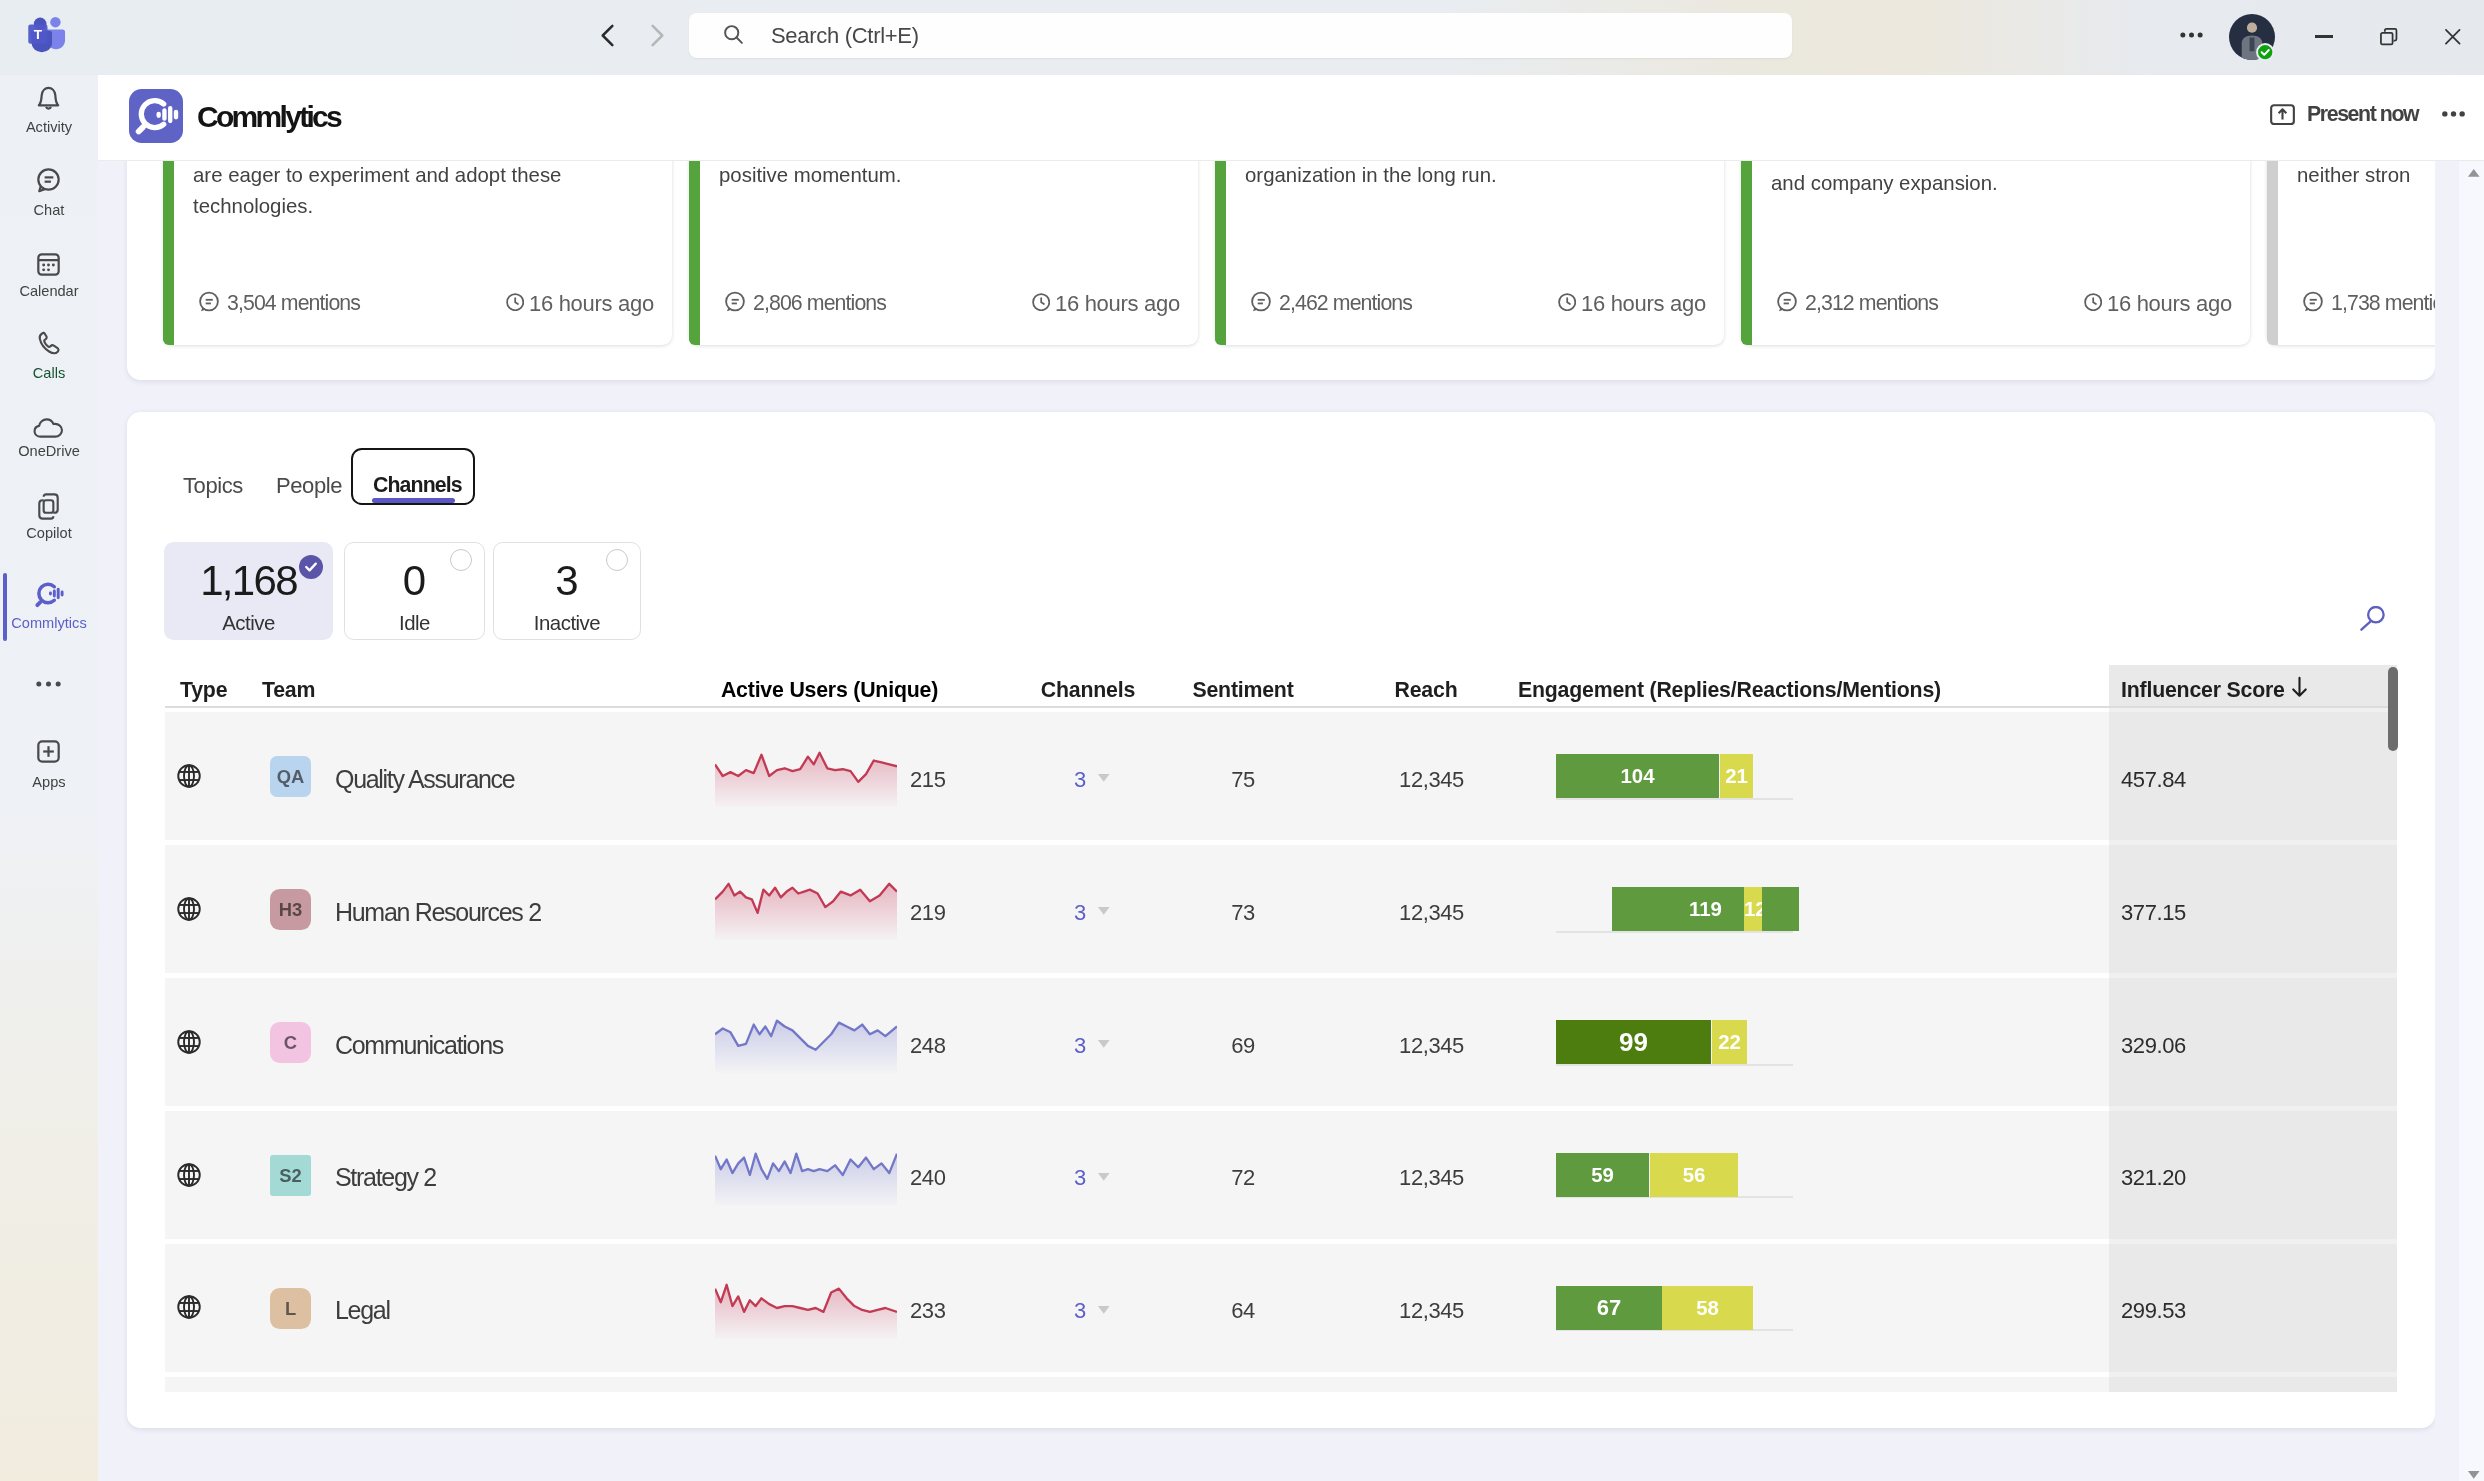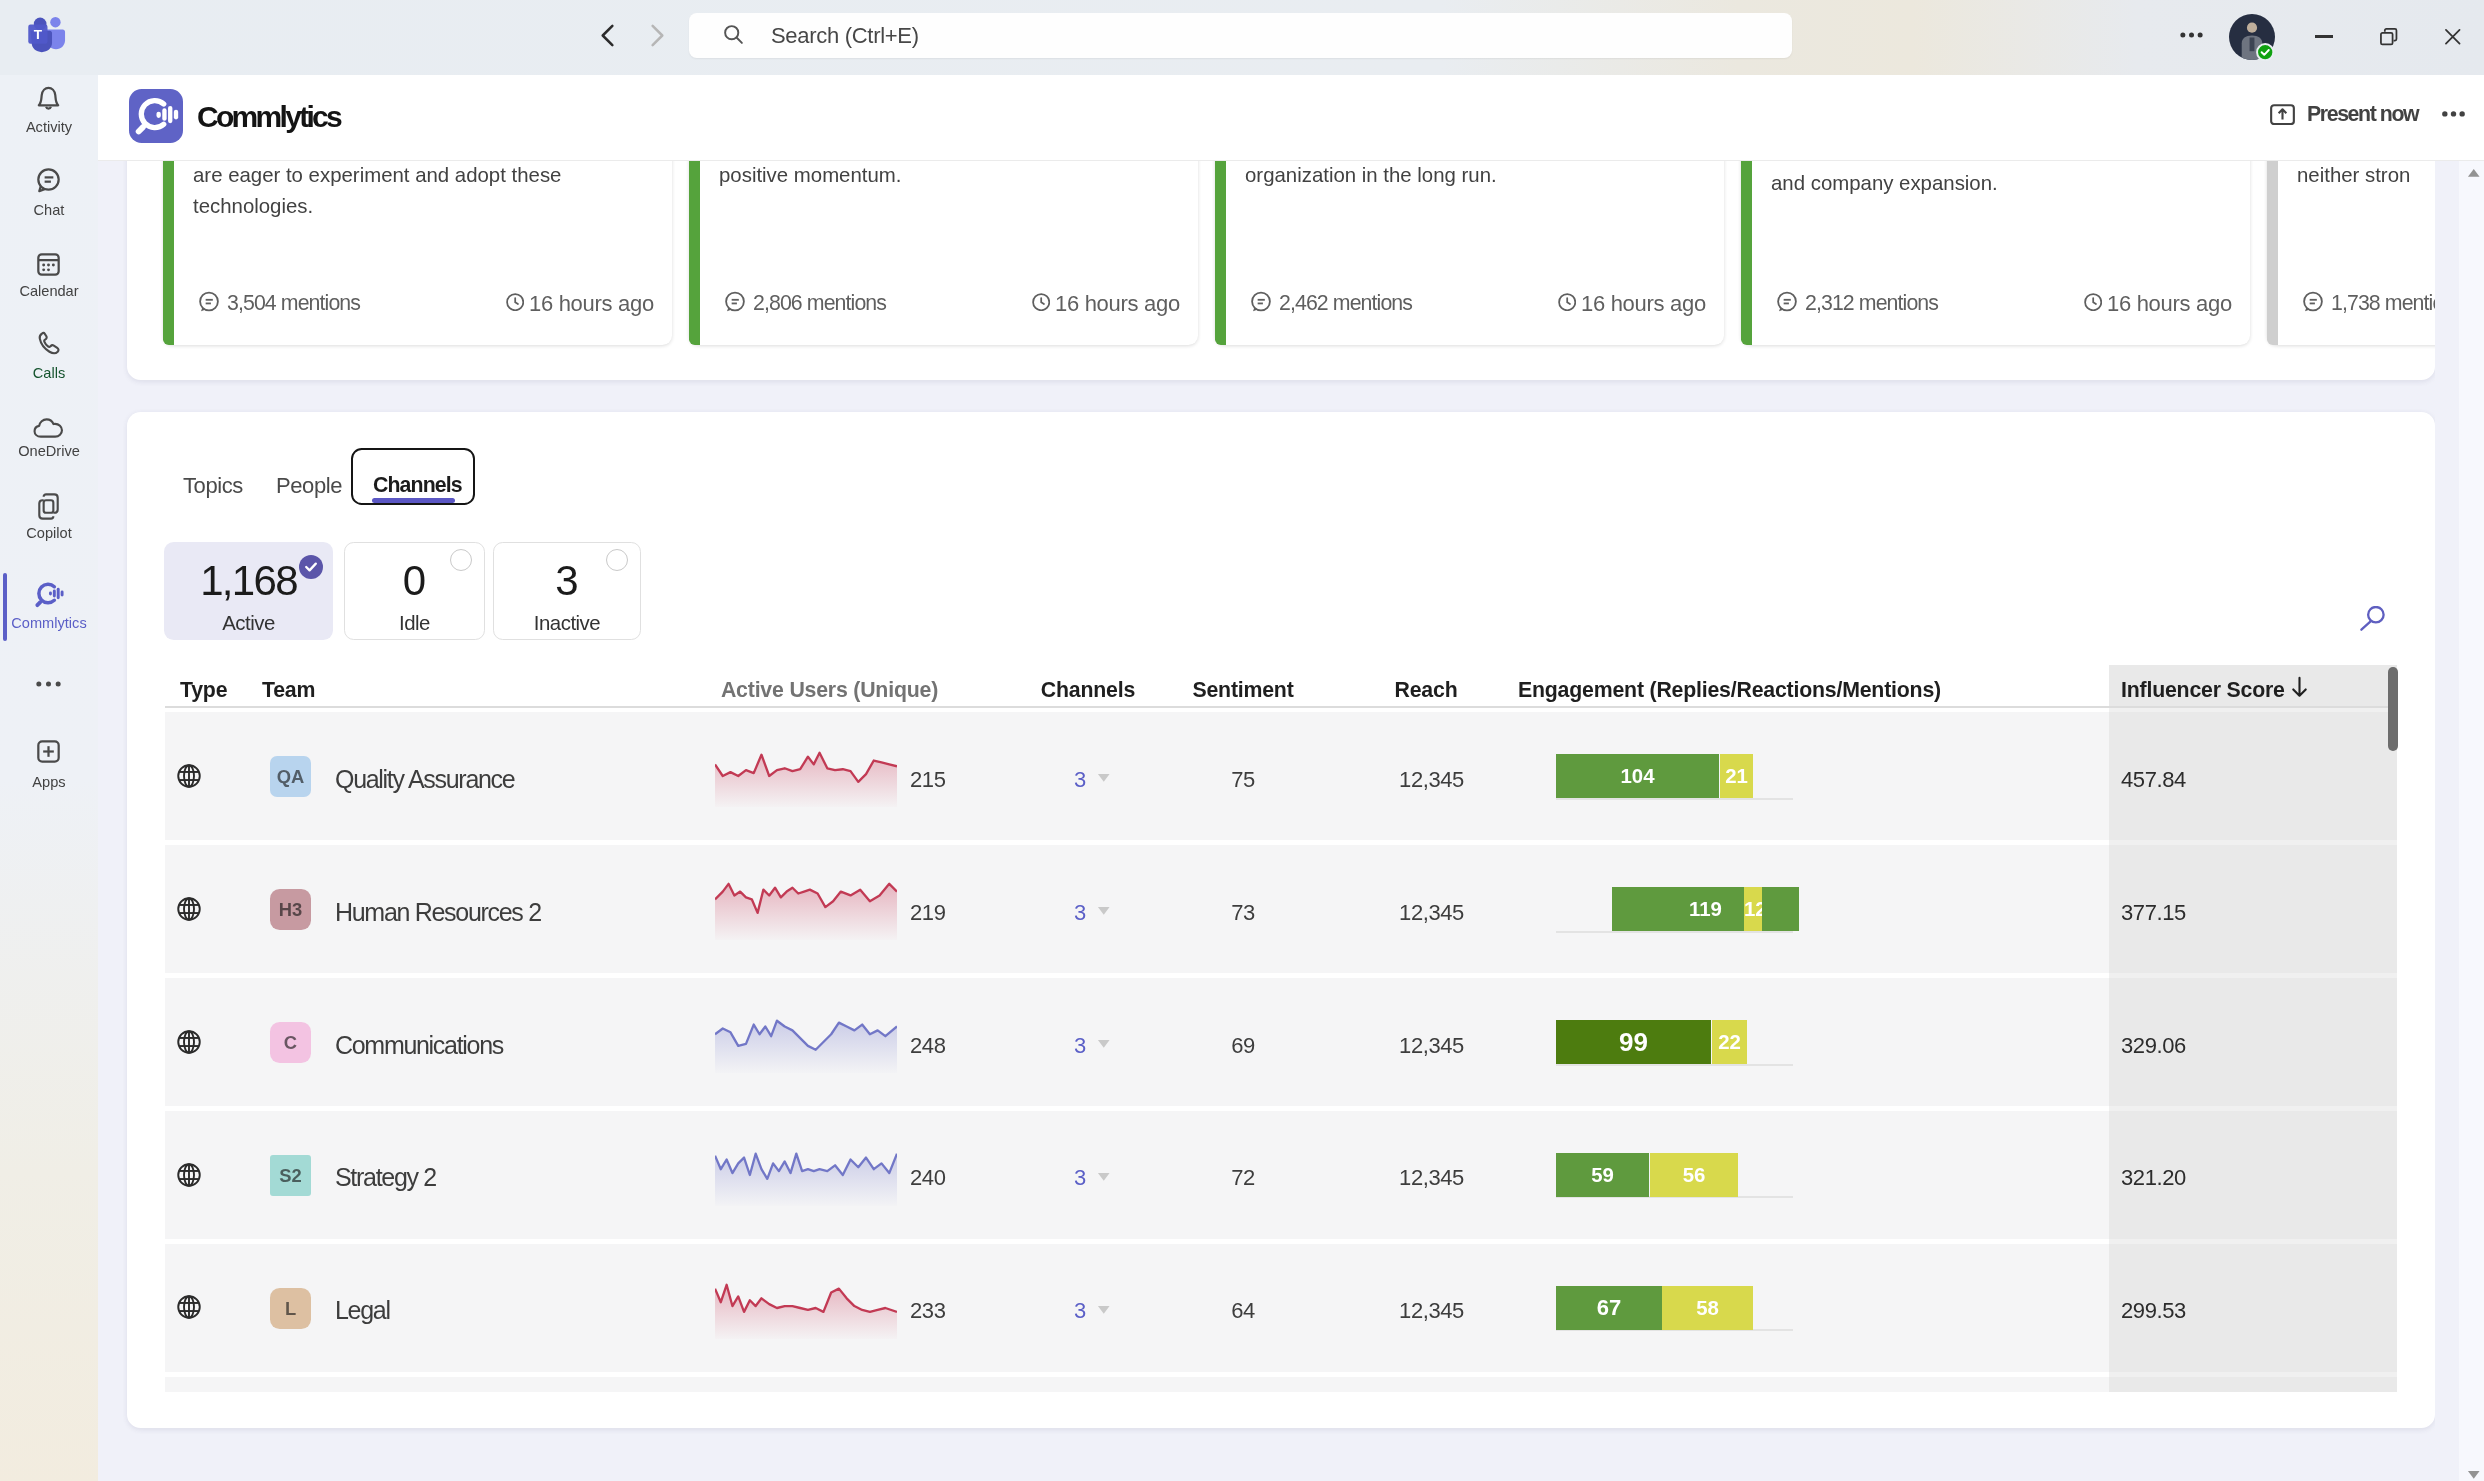--- a/index.html
+++ b/index.html
@@ -129,21 +129,21 @@
 <div class="abs" style="left:2358px;top:606px;width:29px;height:29px;">
     <svg width="29" height="29" viewBox="0 0 30 30">
       <circle cx="18.5" cy="9" r="8" fill="none" stroke="#5f5fc0" stroke-width="2.4"></circle>
       <line x1="13" y1="16" x2="3.5" y2="24.5" stroke="#5f5fc0" stroke-width="2.4" stroke-linecap="round"></line>
     </svg>
   </div>
 <div class="abs" style="left:2109px;top:665px;width:288px;height:727px;background:#f0f0f0;"></div>
 <div class="abs" style="left:2109px;top:665px;width:288px;height:43px;background:#e9e9e9;"></div>
 <div class="abs" style="left:180px;top:678px;width:116px;height:27px;font-size:21.3px;letter-spacing:-0.2px;font-weight:bold;color:#1f1f1f;">Type</div>
 <div class="abs" style="left:262px;top:678px;width:116px;height:27px;font-size:21.3px;letter-spacing:-0.2px;font-weight:bold;color:#1f1f1f;">Team</div>
-<div class="abs" style="left:713px;top:678px;width:233px;height:27px;font-size:21.3px;letter-spacing:-0.2px;font-weight:bold;color:#737373;text-align:center;">Active Users (Unique)</div>
+<div class="abs" style="left:713px;top:678px;width:233px;height:27px;font-size:21.3px;letter-spacing:-0.2px;font-weight:bold;color:#000000;text-align:center;">Active Users (Unique)</div>
 <div class="abs" style="left:1030px;top:678px;width:116px;height:27px;font-size:21.3px;letter-spacing:-0.2px;font-weight:bold;color:#1f1f1f;text-align:center;">Channels</div>
 <div class="abs" style="left:1185px;top:678px;width:116px;height:27px;font-size:21.3px;letter-spacing:-0.2px;font-weight:bold;color:#1f1f1f;text-align:center;">Sentiment</div>
 <div class="abs" style="left:1368px;top:678px;width:116px;height:27px;font-size:21.3px;letter-spacing:-0.2px;font-weight:bold;color:#1f1f1f;text-align:center;">Reach</div>
 <div class="abs" style="left:1518px;top:678px;width:505px;height:27px;font-size:21.3px;letter-spacing:-0.2px;font-weight:bold;color:#1f1f1f;">Engagement (Replies/Reactions/Mentions)</div>
 <div class="abs" style="left:2121px;top:678px;width:213px;height:27px;font-size:21.3px;letter-spacing:-0.2px;font-weight:bold;color:#1f1f1f;">Influencer Score</div>
 <div class="abs" style="left:2288px;top:675px;width:29px;height:29px;">
     <svg width="23" height="25" viewBox="0 0 24 26">
       <path d="M12 3 L12 21 M5.5 15 L12 21.5 L18.5 15" fill="none" stroke="#1f1f1f" stroke-width="2.2" stroke-linejoin="round" stroke-linecap="round"></path>
     </svg>
   </div>

